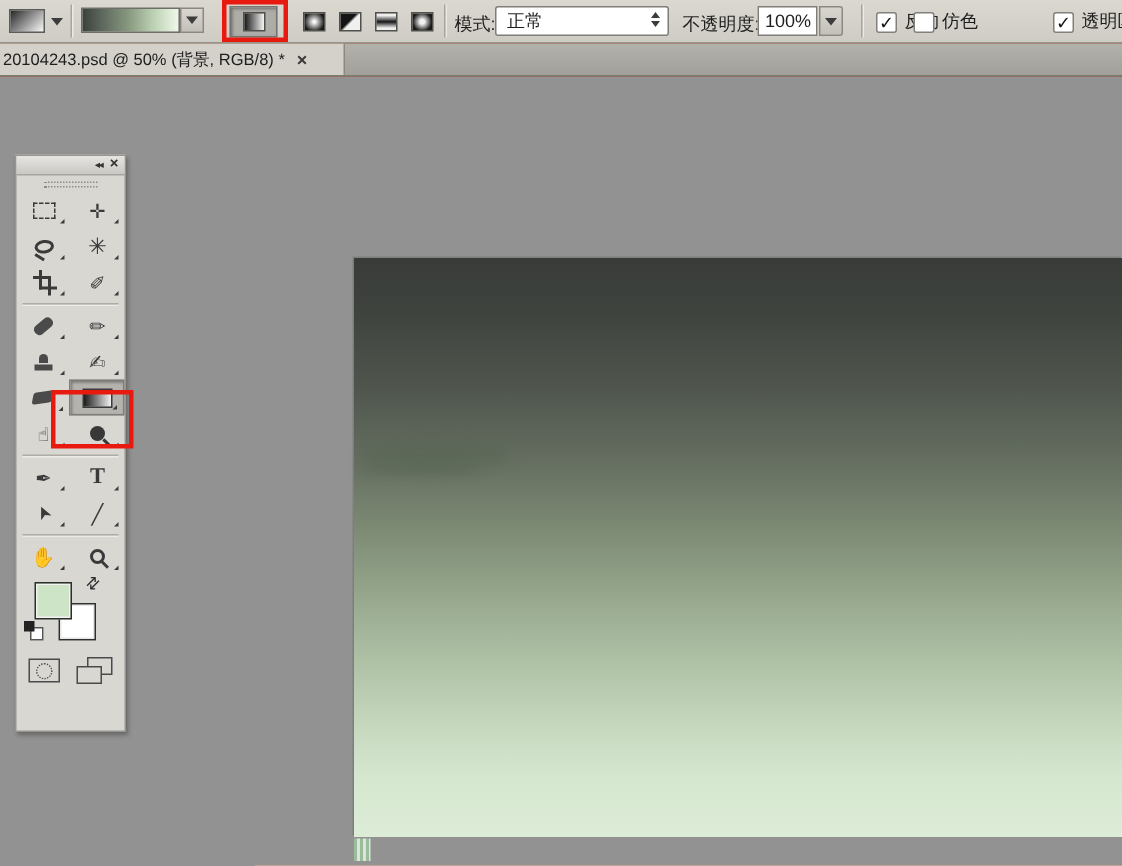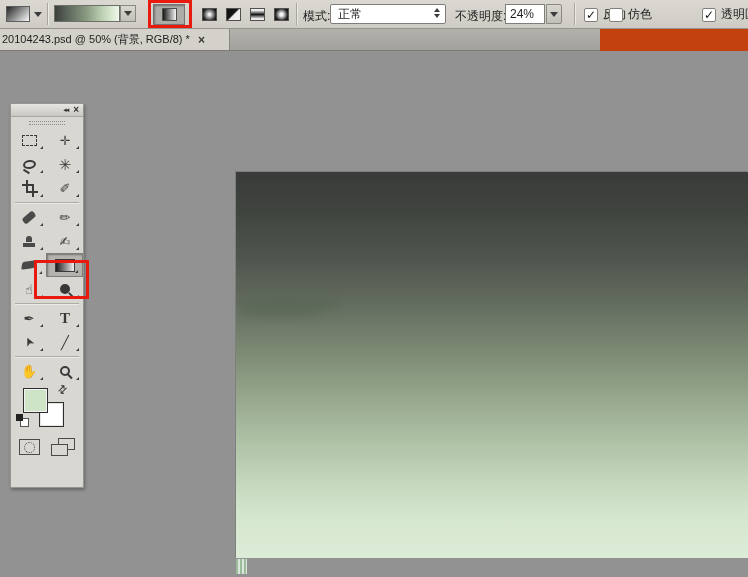--- a/index.html
+++ b/index.html
@@ -35,21 +35,21 @@
   .stepper{position:absolute;right:5px;top:3px;display:flex;flex-direction:column;gap:2px;align-items:center}
   .tri-up-s{width:0;height:0;border-left:3px solid transparent;border-right:3px solid transparent;border-bottom:4px solid #3c3c3c}
   .tri-down-s{width:0;height:0;border-left:3px solid transparent;border-right:3px solid transparent;border-top:4px solid #3c3c3c}
   .op-field{position:absolute;left:505px;top:4px;width:40px;height:20px;background:#fff;border:1px solid #7f7d78;display:flex;align-items:center;padding-left:4px}
   .op-drop{position:absolute;left:546px;top:4px;width:16px;height:20px;background:linear-gradient(#d9d6cf,#c3c0b9);border:1px solid #8a8883;display:flex;align-items:center;justify-content:center;border-radius:0 2px 2px 0}
   .cb{position:absolute;top:6px;display:flex;align-items:center;gap:5px;cursor:pointer;white-space:nowrap}
   .cb .box{width:14px;height:14px;background:#fff;border:1px solid #82807b;border-radius:2px;font-size:12px;line-height:12px;text-align:center;color:#111;font-weight:bold}
   .cb1{left:584px}.cb2{left:609px}.cb3{left:702px}
 
   
-  .tab-bar{position:absolute;left:0;top:29px;width:600px;height:22px;background:linear-gradient(#b3b1ab,#a2a09a);border-bottom:1px solid #7b7a74;z-index:2}
+  .tab-bar{position:absolute;left:0;top:29px;width:748px;height:22px;background:linear-gradient(#b3b1ab,#a2a09a);border-bottom:1px solid #7b7a74;z-index:2}
   .tab{position:absolute;left:0;top:0;height:21px;width:230px;background:#d4d1ca;border-right:1px solid #8b897f;display:flex;align-items:center;padding:0 4px 0 2px;font-size:11px;cursor:pointer}
   .tab-title{white-space:nowrap;overflow:hidden}
   .tab-close{margin-left:8px;font-size:12px;color:#3a3a3a;font-weight:bold;cursor:pointer}
 
   
   .workspace{position:absolute;left:0;top:51px;width:748px;height:526px;background:#929292;z-index:0}
   .canvas{position:absolute;left:236px;top:172px;width:512px;height:386px;z-index:1;
     background:linear-gradient(180deg,#383b38 0%,#40443f 10%,#4f554d 22%,#636c5f 34%,#7b8872 46%,#95a68c 58%,#afc2a6 70%,#c6d9bf 81%,#d6e7cf 90%,#dcecd7 100%);
     box-shadow:-1px -1px 0 #7e7e7e}
   .smudge1{position:absolute;left:2px;top:124px;width:102px;height:16px;background:#4c5f48;opacity:.30;filter:blur(5px);border-radius:50%}
@@ -144,21 +144,21 @@
     <span class="bar-label" style="left:303px">模式:</span>
     <div class="dropdown">
       <span>正常</span>
       <span class="stepper">
         <span class="tri-up-s"></span>
           <span class="tri-down-s"></span>
       </span>
     </div>
     <span class="bar-label" style="left:455px">不透明度:</span>
     <div class="op-field">
-      <span>24%</span>
+      <span>100%</span>
     </div>
     <div class="op-drop">
       <span class="tri-down"></span>
     </div>
     <div class="vsep" style="left:574px"></div>
 
     <div class="cb cb1">
       <span class="box">✓</span>
       <span>反向</span>
     </div>

